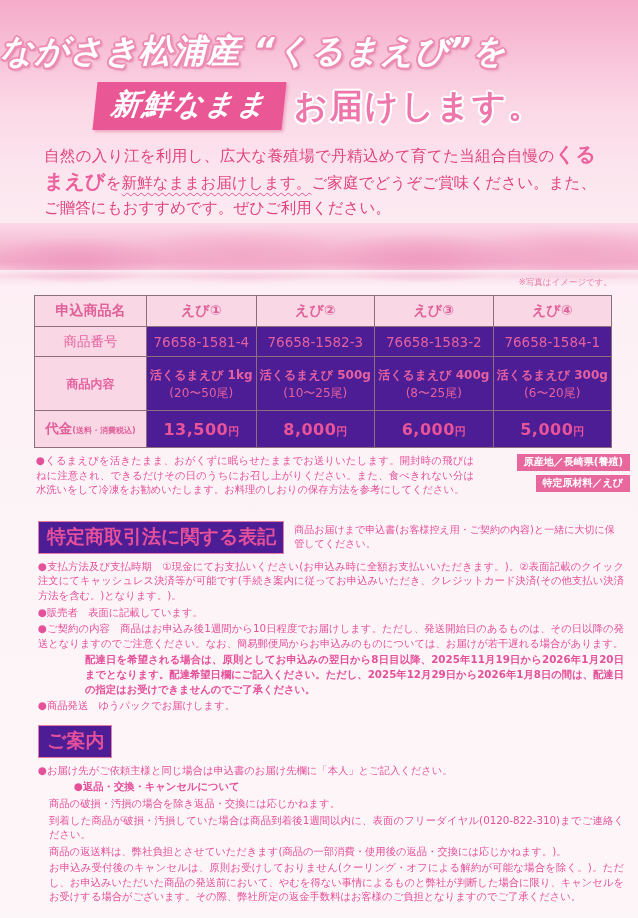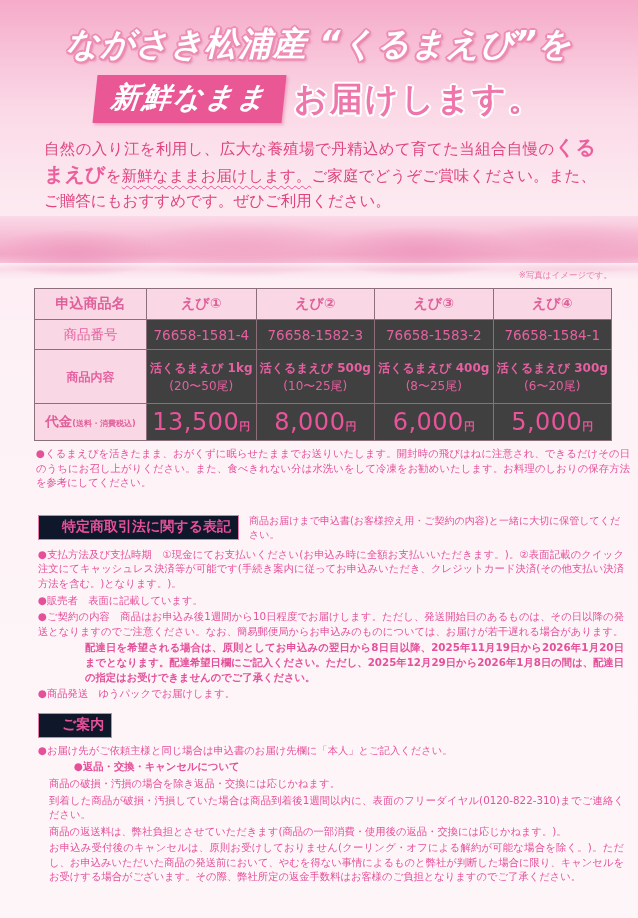--- a/index.html
+++ b/index.html
@@ -5,21 +5,21 @@
   * { box-sizing: border-box; margin: 0; padding: 0; }
   html,body { width: 638px; }
   body {
     height: 918px;
     overflow: hidden;
     font-family: "DejaVu Sans", "Liberation Sans", sans-serif;
     background: linear-gradient(to bottom, #f5abc9 0%, #f8c3d8 6%, #fbd9e7 12%, #fce7ef 20%, #fdeef4 28%, #fdf3f7 45%, #fdf6f8 100%);
     color: #e04f8e;
   }
   
-  .header { padding-top: 22px; text-align: center; }
+  .header { padding-top: 29px; text-align: left; }
   .title1 {
     font-size: 33px; font-weight: bold; font-style: italic;
     letter-spacing: 1px; color: #ffffff; white-space: nowrap;
     text-shadow: -2px 0 #ef8cb4, 2px 0 #ef8cb4, 0 -2px #ef8cb4, 0 2px #ef8cb4,
                  -1.5px -1.5px #ef8cb4, 1.5px -1.5px #ef8cb4, -1.5px 1.5px #ef8cb4, 2px 2px 3px #d96a9a;
   }
   .title2 { margin-top: 8px; display: flex; justify-content: center; align-items: center; gap: 10px; }
   .fresh-box {
     background: #ea5795; color: #ffffff; font-weight: bold; font-style: italic;
     font-size: 29px; padding: 3px 16px 5px 16px; letter-spacing: 2px;
@@ -47,48 +47,48 @@
       radial-gradient(ellipse 160px 38px at 90% 50%, #f2a9c8 0%, rgba(242,169,200,0) 70%),
       linear-gradient(to bottom, #fbd9e7 0%, #f6bcd4 35%, #f3abc9 60%, #fbe3ed 88%, #fdf0f5 100%);
   }
   .photo::after {
     content: ""; position: absolute; left: 0; right: 0; bottom: 10px; height: 7px;
     background: linear-gradient(to bottom, rgba(255,255,255,.75), rgba(255,255,255,0));
   }
   .photo-note { position: absolute; right: 26px; bottom: -2px; font-size: 8.5px; color: #e87aa8; }
   
   .table-wrap { padding: 8px 26px 0 34px; }
-  table.products { width: 100%; border-collapse: collapse; background: #404040; }
+  table.products { width: 100%; border-collapse: collapse; background: #4c1d95; }
   table.products td, table.products th {
     border: 1.5px solid #8d6f7c; text-align: center; vertical-align: middle; padding: 2px 2px;
   }
   .rowhead { background: #f9d7e4; color: #e0609a; font-weight: bold; font-size: 13.5px; width: 112px; }
   .rowhead small { font-size: 8px; font-weight: bold; }
   tr.name-row td { background: #f9d7e4; color: #e0609a; font-weight: bold; font-size: 14px; height: 31px; }
   tr.code-row td { color: #e560a0; font-size: 13.5px; height: 30px; font-weight: 500; }
   tr.content-row td { color: #e560a0; font-size: 12px; height: 54px; line-height: 18px; }
   tr.content-row .c1 { font-weight: bold; display: block; }
   tr.price-row td { height: 37px; }
-  .price { font-size: 24px; font-weight: normal; color: #e8539a; letter-spacing: .5px; }
+  .price { font-size: 16px; font-weight: bold; color: #e8539a; letter-spacing: .5px; }
   .yen { font-size: 11px; font-weight: bold; color: #e8539a; }
   
   .notes-row { display: flex; padding: 5px 8px 0 36px; gap: 6px; }
   .notes-left { flex: 1; font-size: 10.5px; line-height: 15px; color: #e5509a; }
   .notes-left .big { font-size: 11px; font-weight: bold; }
   .badges { width: 150px; display: flex; flex-direction: column; align-items: flex-end; gap: 4px; padding-top: 1px; }
   .badge {
     background: #e8679d; color: #ffffff; font-size: 10px; font-weight: bold;
     padding: 1px 7px 2px 7px; white-space: nowrap;
   }
   
   .panel { margin-top: 16px; padding: 6px 14px 10px 38px; }
   .sec-title-row { display: flex; align-items: center; gap: 10px; margin-bottom: 5px; }
   .sec-title {
-    border: 1.5px solid #e87aa8; color: #e5509a; font-weight: bold; font-size: 14px;
-    padding: 2px 7px 3px 23px; background: #0f172a; white-space: nowrap;
+    border: 1.5px solid #e87aa8; color: #e5509a; font-weight: bold; font-size: 19px;
+    padding: 2px 7px 3px 8px; background: #4c1d95; white-space: nowrap;
   }
   .keep-note { font-size: 10px; color: #e5509a; }
   .fine { font-size: 10.3px; line-height: 14.6px; color: #e5509a; text-align: justify; }
   .fine p { margin-bottom: 2px; }
   .fine .ind { padding-left: 11px; }
   .gap { height: 10px; }
   .bold-line { font-weight: bold; margin-left: 36px; }
 </style>
 </head>
 <body>
@@ -141,20 +141,24 @@
       <td><span class="price">5,000</span><span class="yen">円</span></td>
     </tr>
   </tbody>
     </table>
 </div>
 
 <div class="notes-row">
   <div class="notes-left fine">
     <p>●くるまえびを活きたまま、おがくずに眠らせたままでお送りいたします。開封時の飛びはねに注意され、できるだけその日のうちにお召し上がりください。また、食べきれない分は水洗いをして冷凍をお勧めいたします。お料理のしおりの保存方法を参考にしてください。</p>
   </div>
+  <div class="badges">
+    <span class="badge">原産地／長崎県(養殖)</span>
+    <span class="badge">特定原材料／えび</span>
+  </div>
 </div>
 
 <div class="panel">
 
   <div class="sec-title-row">
     <span class="sec-title">特定商取引法に関する表記</span>
     <span class="keep-note">商品お届けまで申込書(お客様控え用・ご契約の内容)と一緒に大切に保管してください。</span>
   </div>
   <div class="fine">
     <p>●支払方法及び支払時期　①現金にてお支払いください(お申込み時に全額お支払いいただきます。)。②表面記載のクイック注文にてキャッシュレス決済等が可能です(手続き案内に従ってお申込みいただき、クレジットカード決済(その他支払い決済方法を含む。)となります。)。</p>

